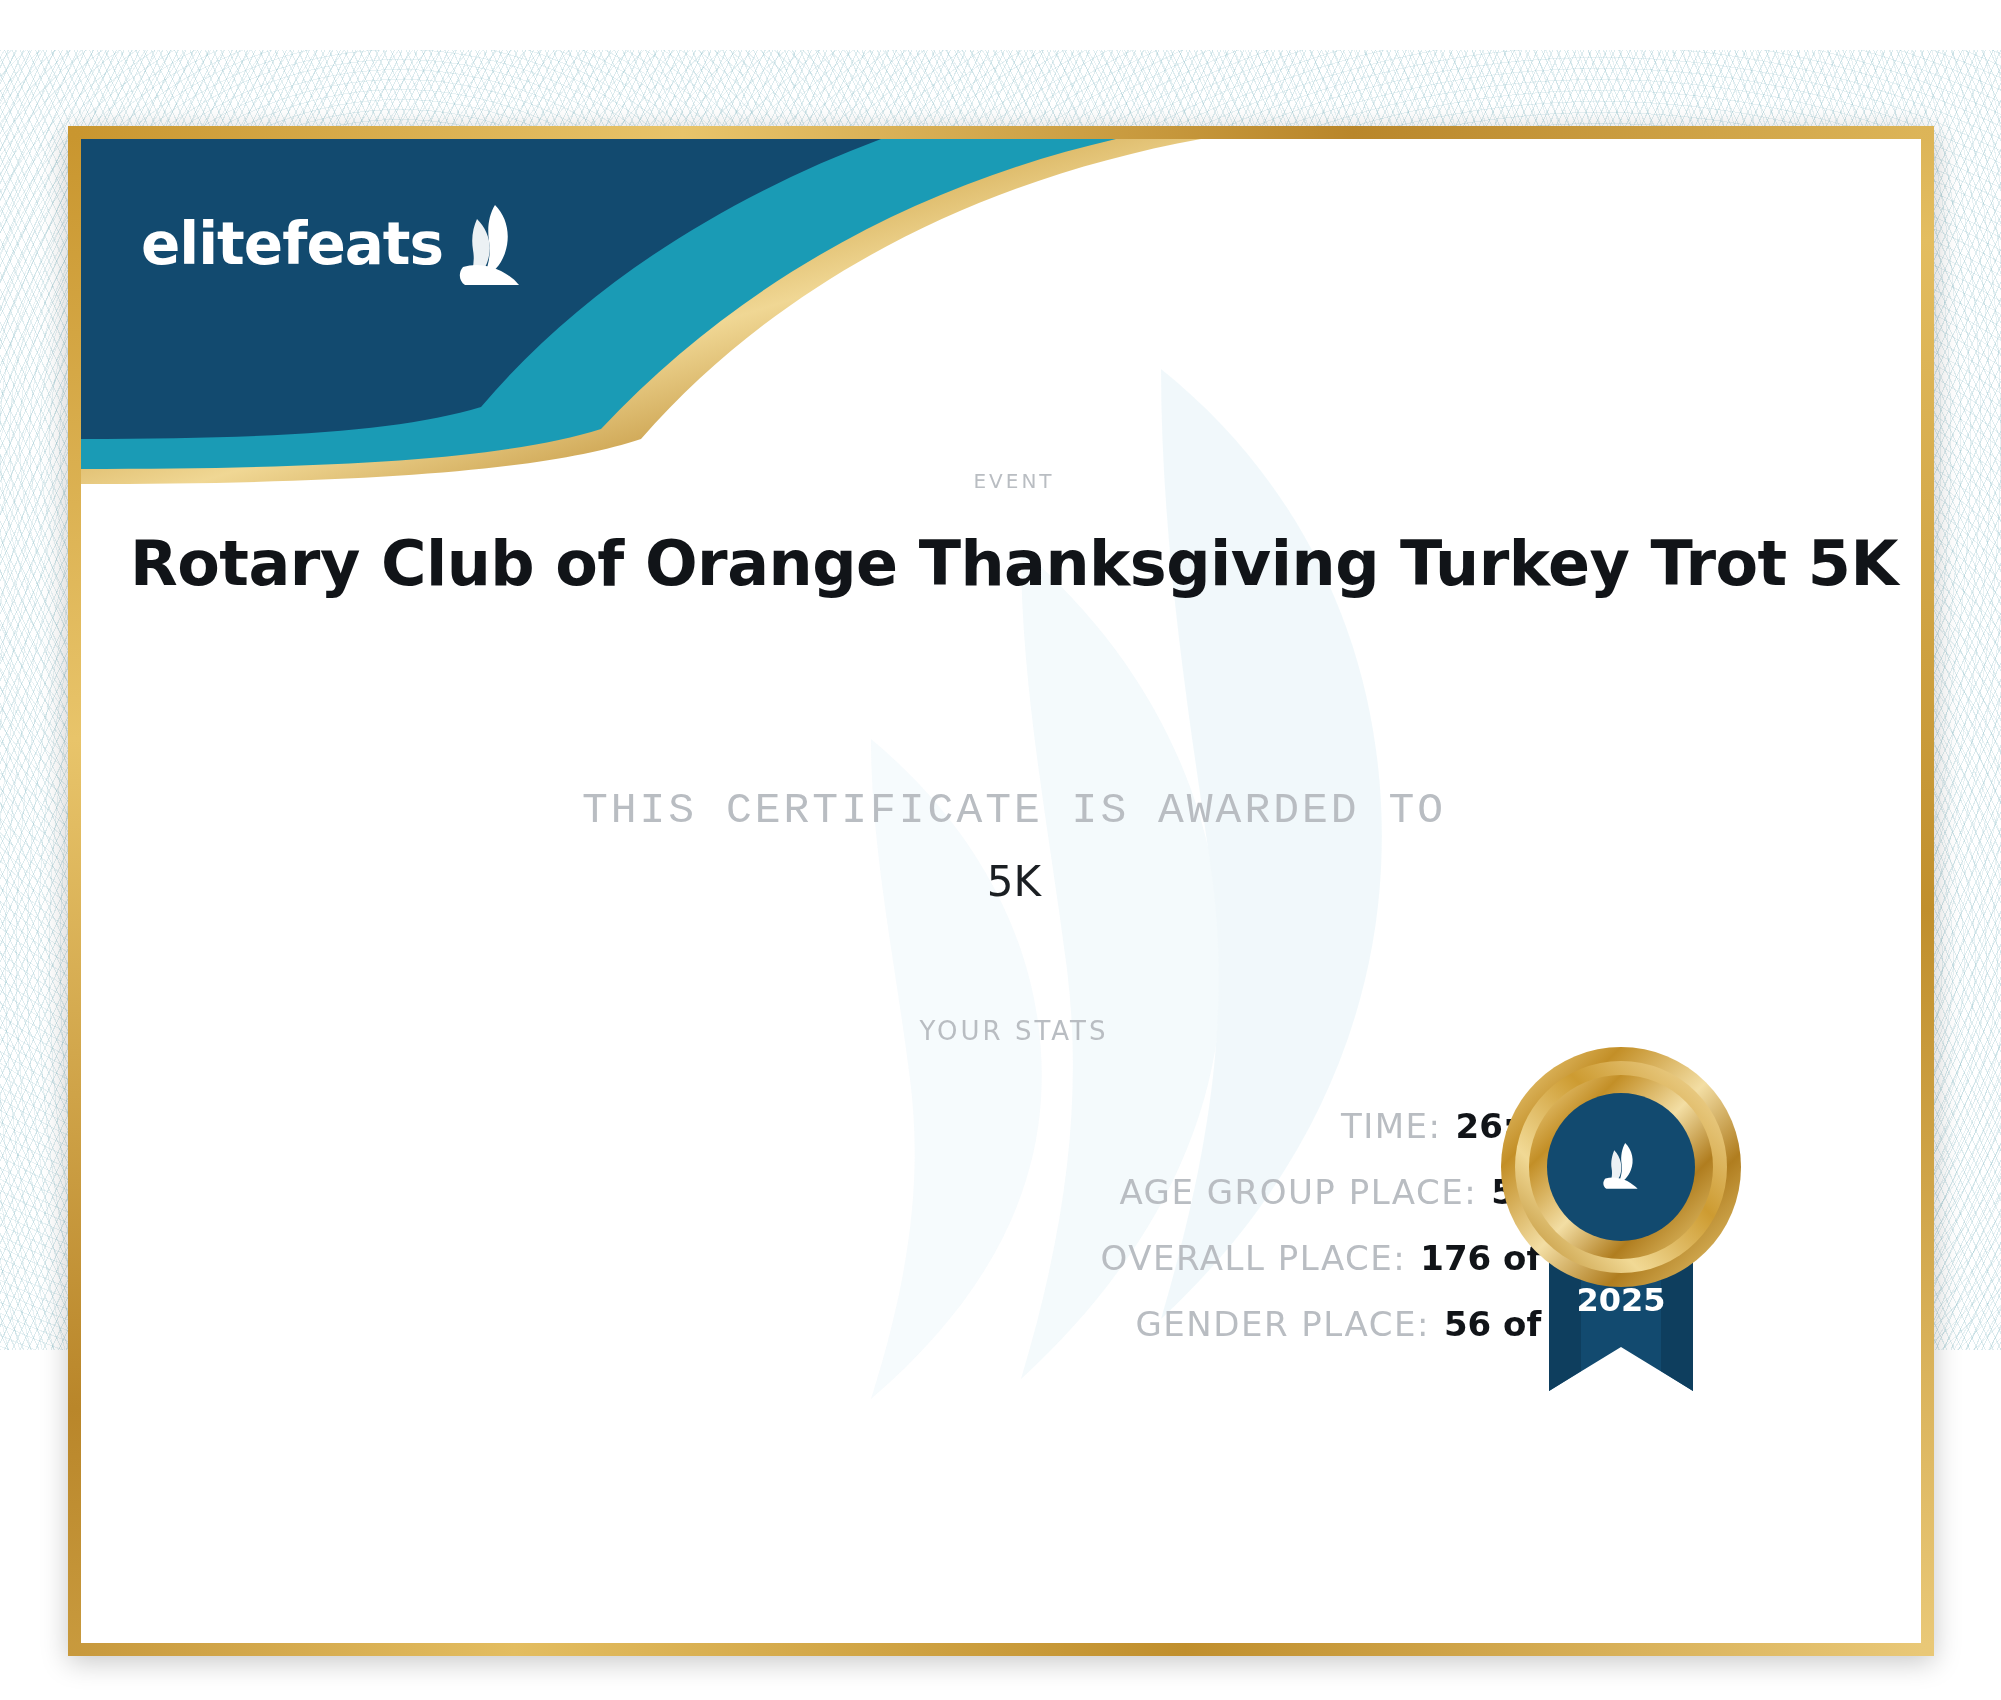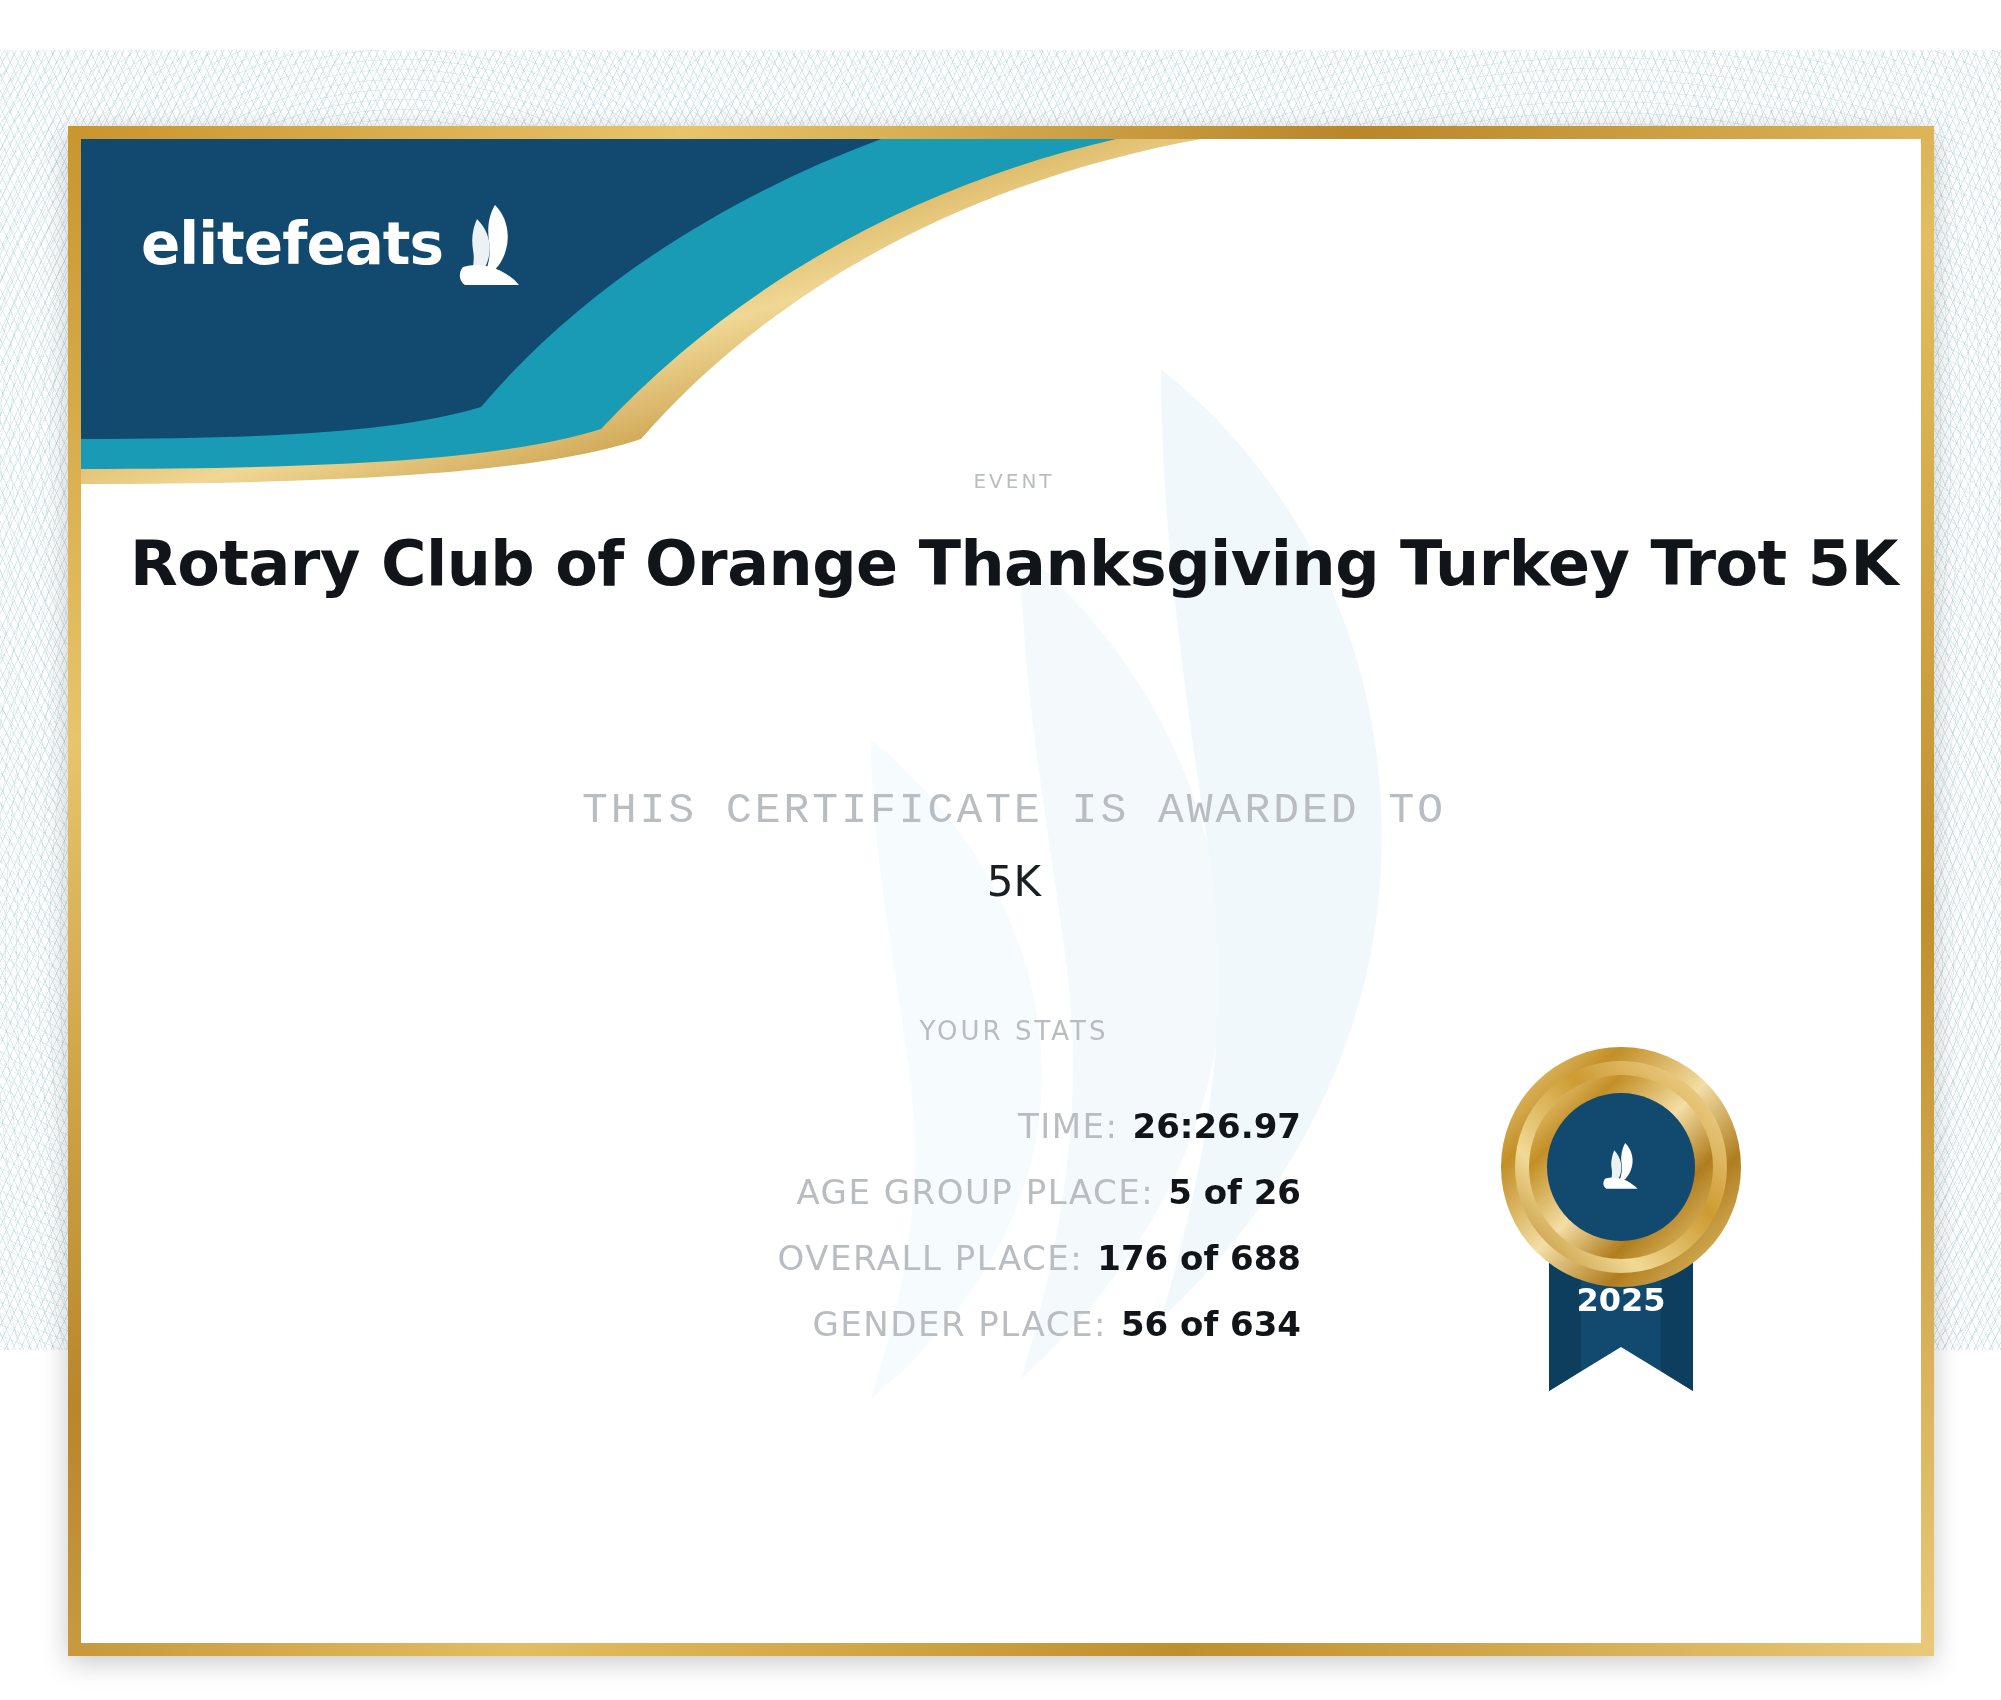--- a/index.html
+++ b/index.html
@@ -128,20 +128,21 @@
     font-size: 26px;
     letter-spacing: 3px;
     font-family: "DejaVu Sans", sans-serif;
   }
 
   .stats {
     margin-top: 60px;
     display: flex;
     flex-direction: column;
     gap: 26px;
+    align-items: center;
   }
   .stat-row {
     display: flex;
     justify-content: flex-end;
     width: 1220px;
     align-items: baseline;
   }
   .stat-key {
     color: #b9bdc2;
     font-size: 34px;

